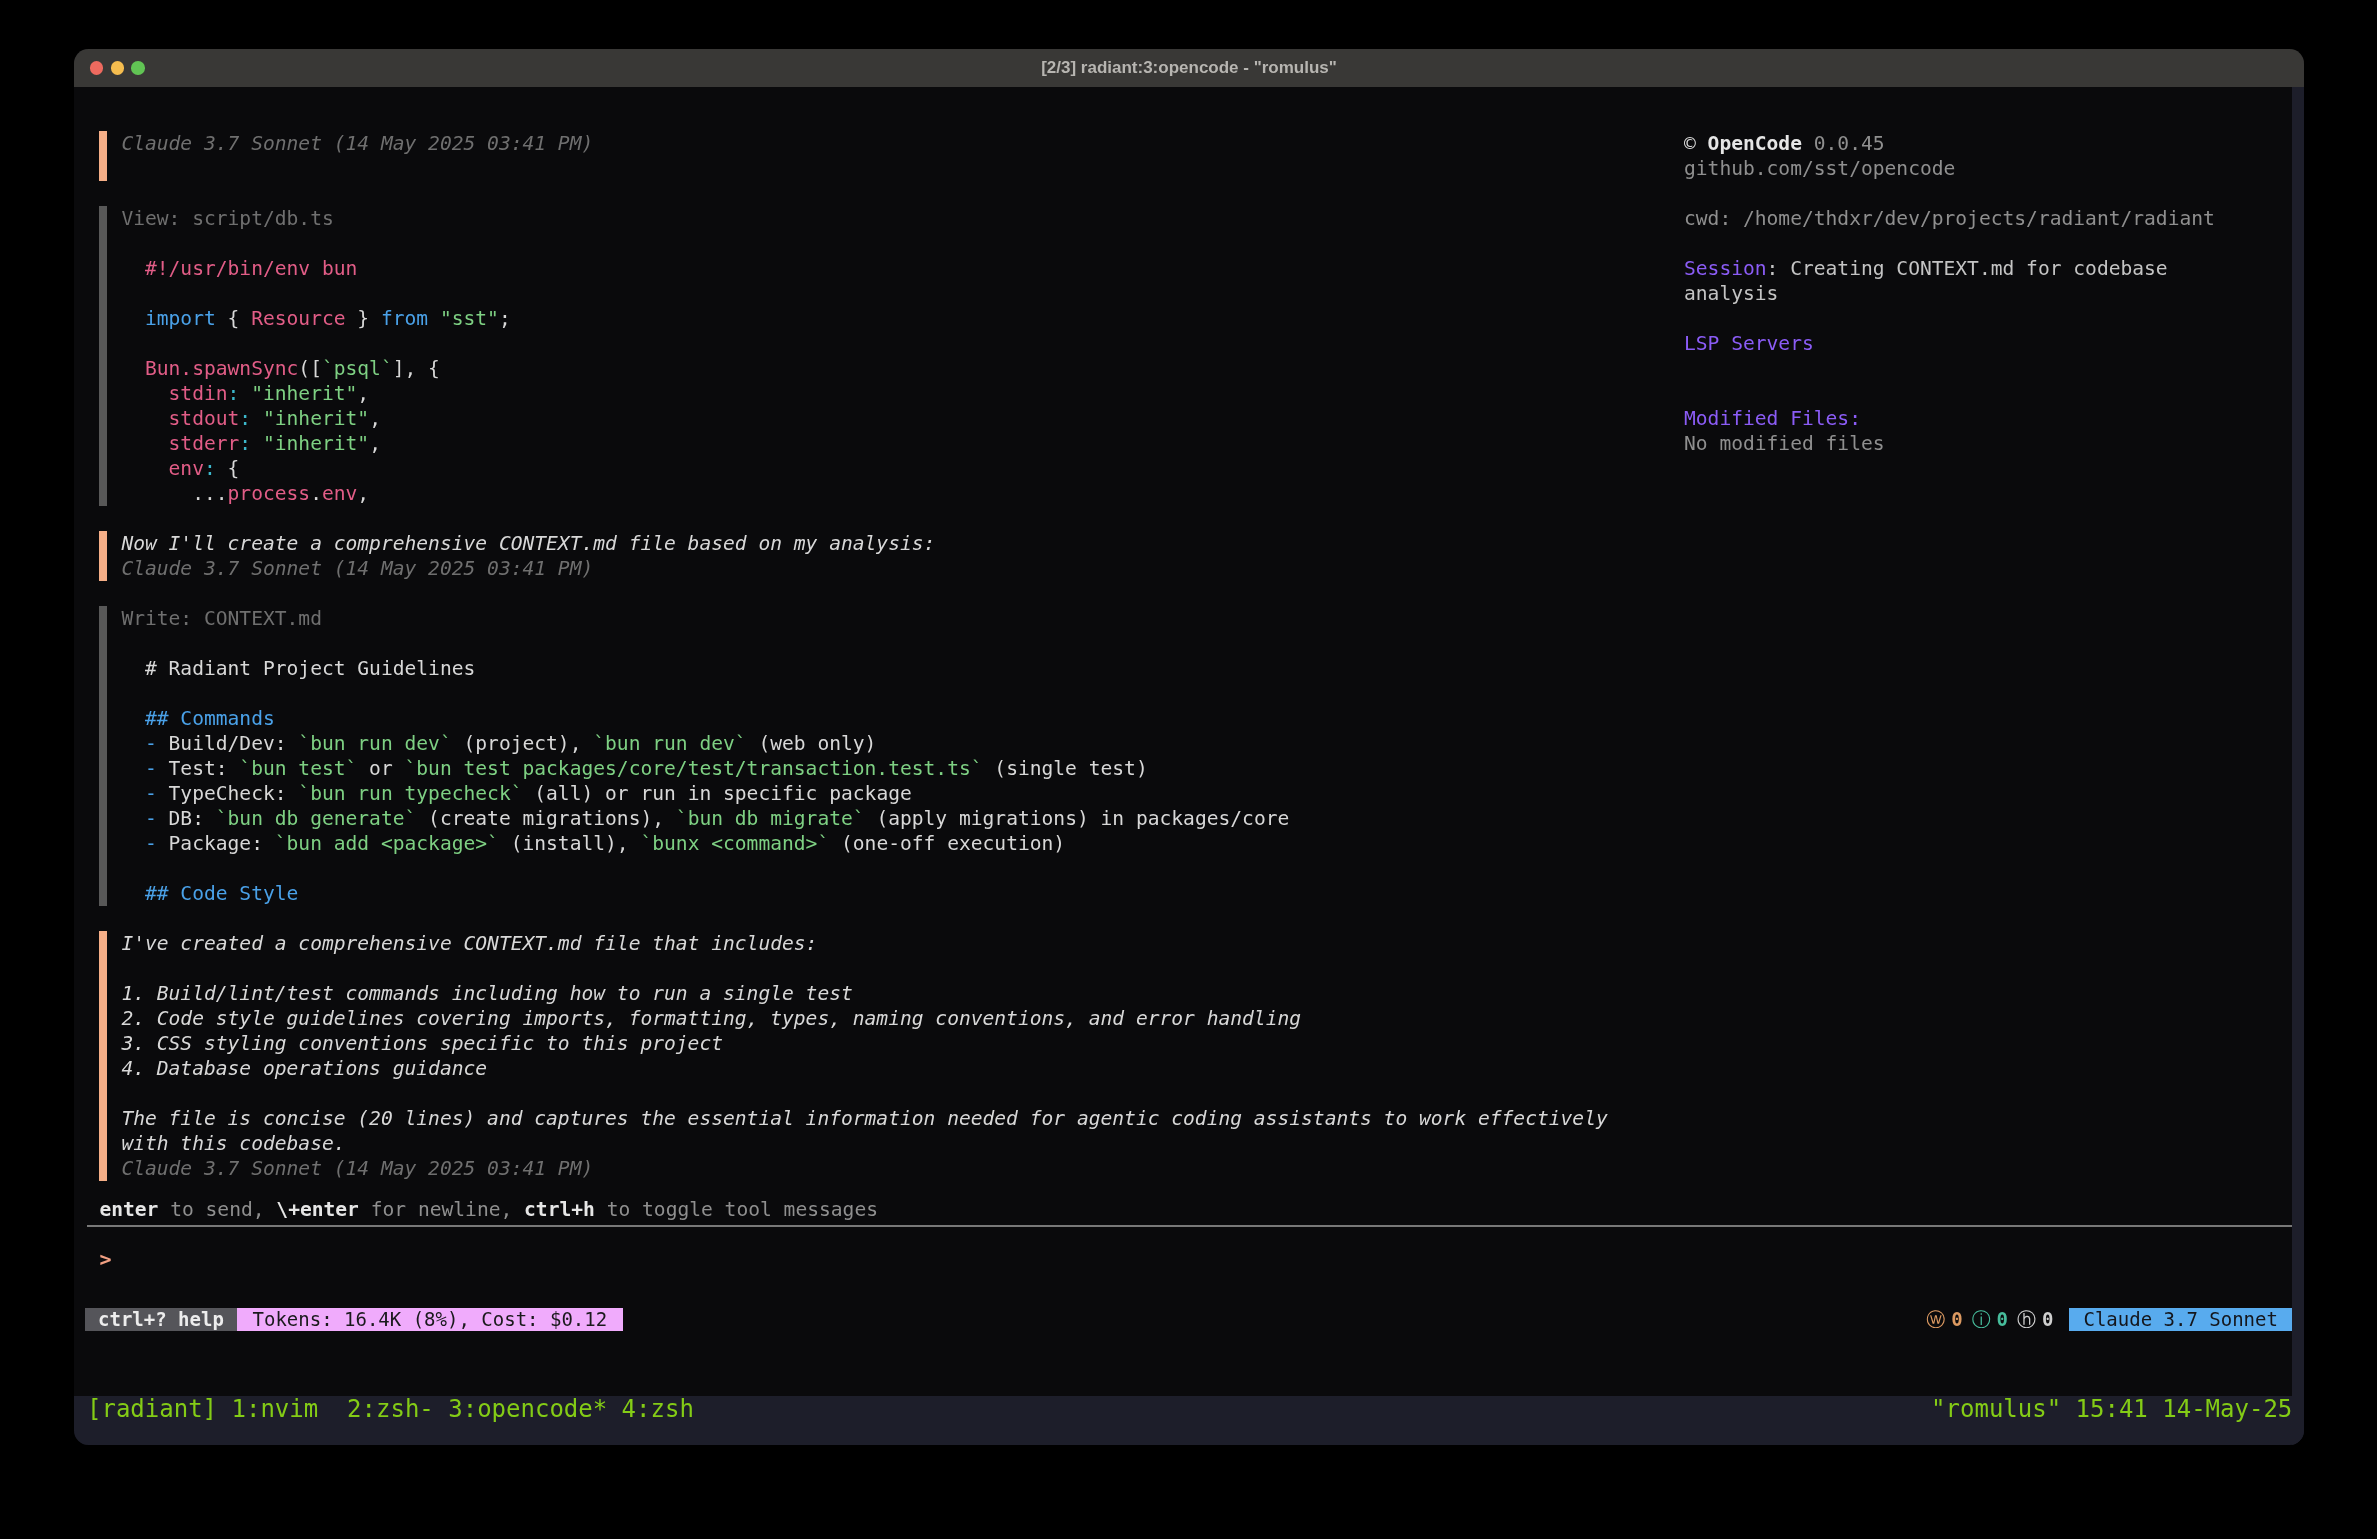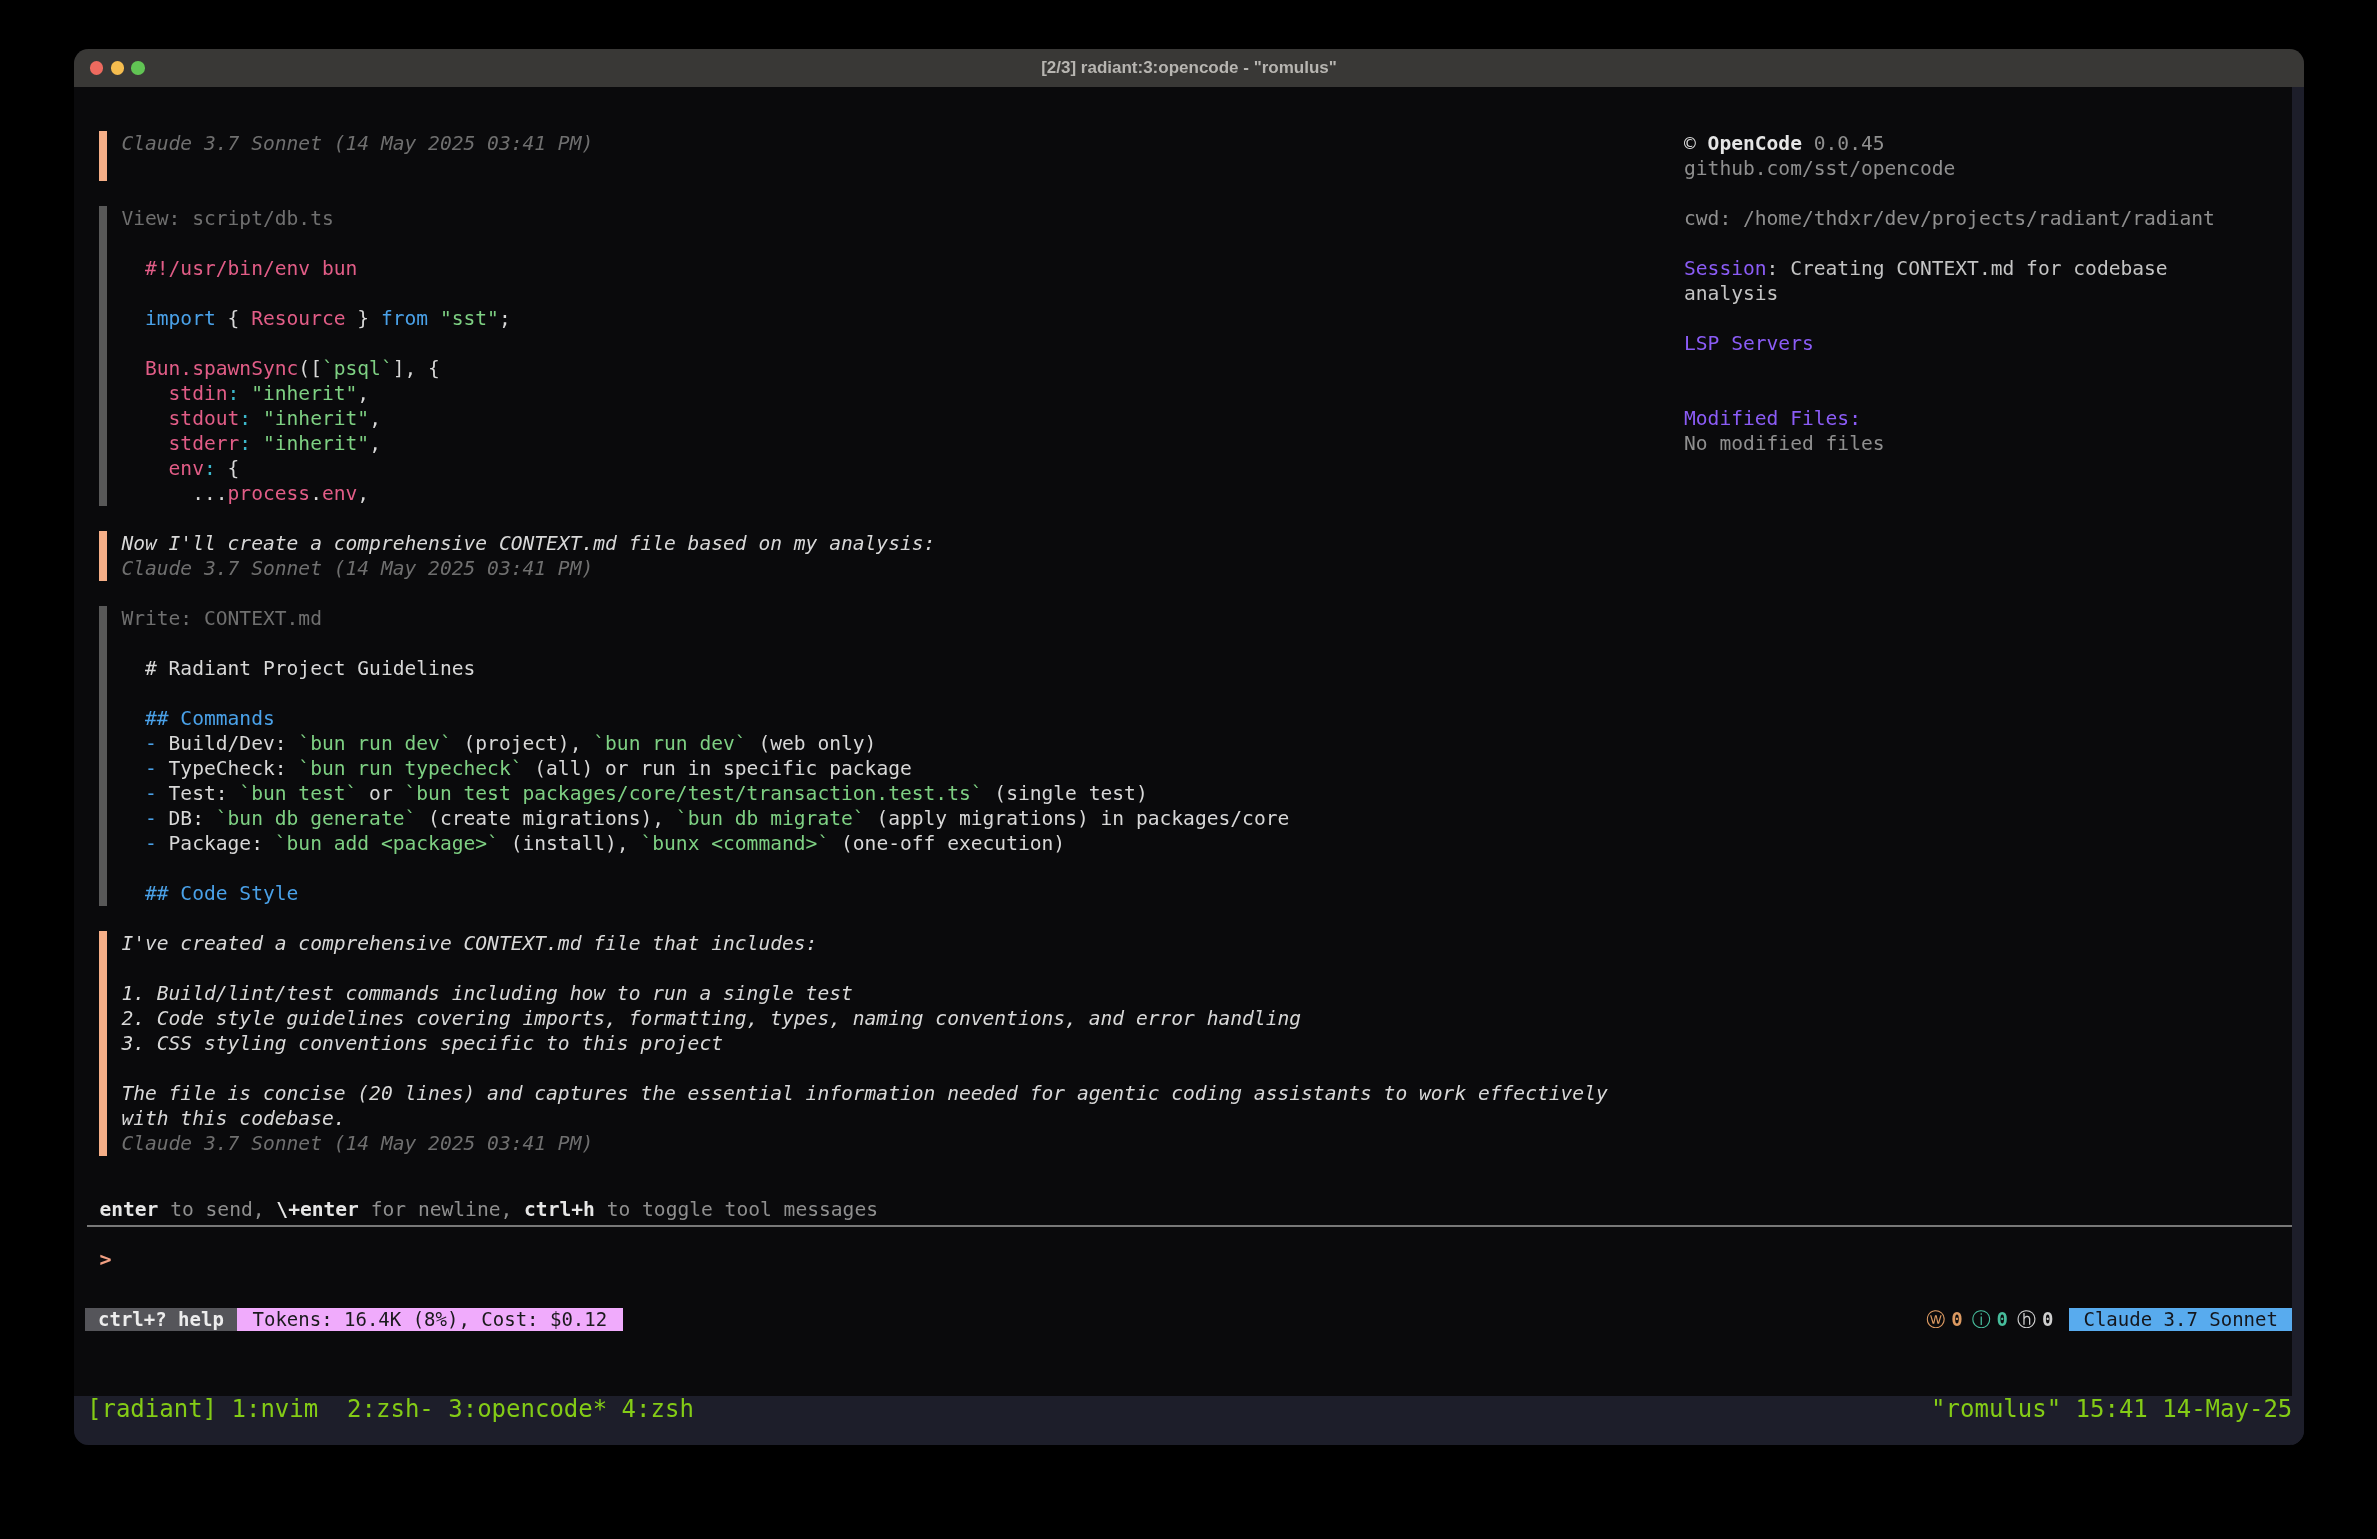--- a/index.html
+++ b/index.html
@@ -80,33 +80,34 @@
             <div class="line"><span class="s-white">Now I'll create a comprehensive CONTEXT.md file based on my analysis:</span></div>
             <div class="line"><span class="s-dim">Claude 3.7 Sonnet (14 May 2025 03:41 PM)</span></div>
           </div>
           <div class="block bar-gray">
             <div class="line"><span class="s-dim">Write: CONTEXT.md</span></div>
             <div class="line">&nbsp;</div>
             <div class="line"><span class="s-white">  # Radiant Project Guidelines</span></div>
             <div class="line">&nbsp;</div>
             <div class="line"><span class="s-white">  </span><span class="s-blue">## Commands</span></div>
             <div class="line"><span class="s-white">  </span><span class="s-blue">-</span><span class="s-white"> Build/Dev: </span><span class="s-green">`bun run dev`</span><span class="s-white"> (project), </span><span class="s-green">`bun run dev`</span><span class="s-white"> (web only)</span></div>
+            <div class="line"><span class="s-white">  </span><span class="s-blue">-</span><span class="s-white"> Test: </span><span class="s-green">`bun test`</span><span class="s-white"> or </span><span class="s-green">`bun test packages/core/test/transaction.test.ts`</span><span class="s-white"> (single test)</span></div>
             <div class="line"><span class="s-white">  </span><span class="s-blue">-</span><span class="s-white"> TypeCheck: </span><span class="s-green">`bun run typecheck`</span><span class="s-white"> (all) or run in specific package</span></div>
-            <div class="line"><span class="s-white">  </span><span class="s-blue">-</span><span class="s-white"> Test: </span><span class="s-green">`bun test`</span><span class="s-white"> or </span><span class="s-green">`bun test packages/core/test/transaction.test.ts`</span><span class="s-white"> (single test)</span></div>
             <div class="line"><span class="s-white">  </span><span class="s-blue">-</span><span class="s-white"> DB: </span><span class="s-green">`bun db generate`</span><span class="s-white"> (create migrations), </span><span class="s-green">`bun db migrate`</span><span class="s-white"> (apply migrations) in packages/core</span></div>
             <div class="line"><span class="s-white">  </span><span class="s-blue">-</span><span class="s-white"> Package: </span><span class="s-green">`bun add &lt;package&gt;`</span><span class="s-white"> (install), </span><span class="s-green">`bunx &lt;command&gt;`</span><span class="s-white"> (one-off execution)</span></div>
             <div class="line">&nbsp;</div>
             <div class="line"><span class="s-white">  </span><span class="s-blue">## Code Style</span></div>
           </div>
           <div class="block bar-orange">
             <div class="line"><span class="s-white">I've created a comprehensive CONTEXT.md file that includes:</span></div>
             <div class="line">&nbsp;</div>
             <div class="line"><span class="s-white">1. Build/lint/test commands including how to run a single test</span></div>
             <div class="line"><span class="s-white">2. Code style guidelines covering imports, formatting, types, naming conventions, and error handling</span></div>
             <div class="line"><span class="s-white">3. CSS styling conventions specific to this project</span></div>
+            <div class="line"><span class="s-white">4. Database operations guidance</span></div>
             <div class="line">&nbsp;</div>
             <div class="line"><span class="s-white">The file is concise (20 lines) and captures the essential information needed for agentic coding assistants to work effectively</span></div>
             <div class="line"><span class="s-white">with this codebase.</span></div>
             <div class="line"><span class="s-dim">Claude 3.7 Sonnet (14 May 2025 03:41 PM)</span></div>
           </div>
         </div>
       <div class="sidebar" id="sidebar">
           <div class="line"><span class="s-white">© </span><span class="s-bwhite">OpenCode</span><span class="s-gray"> 0.0.45</span></div>
           <div class="line"><span class="s-gray">github.com/sst/opencode</span></div>
           <div class="line">&nbsp;</div>

